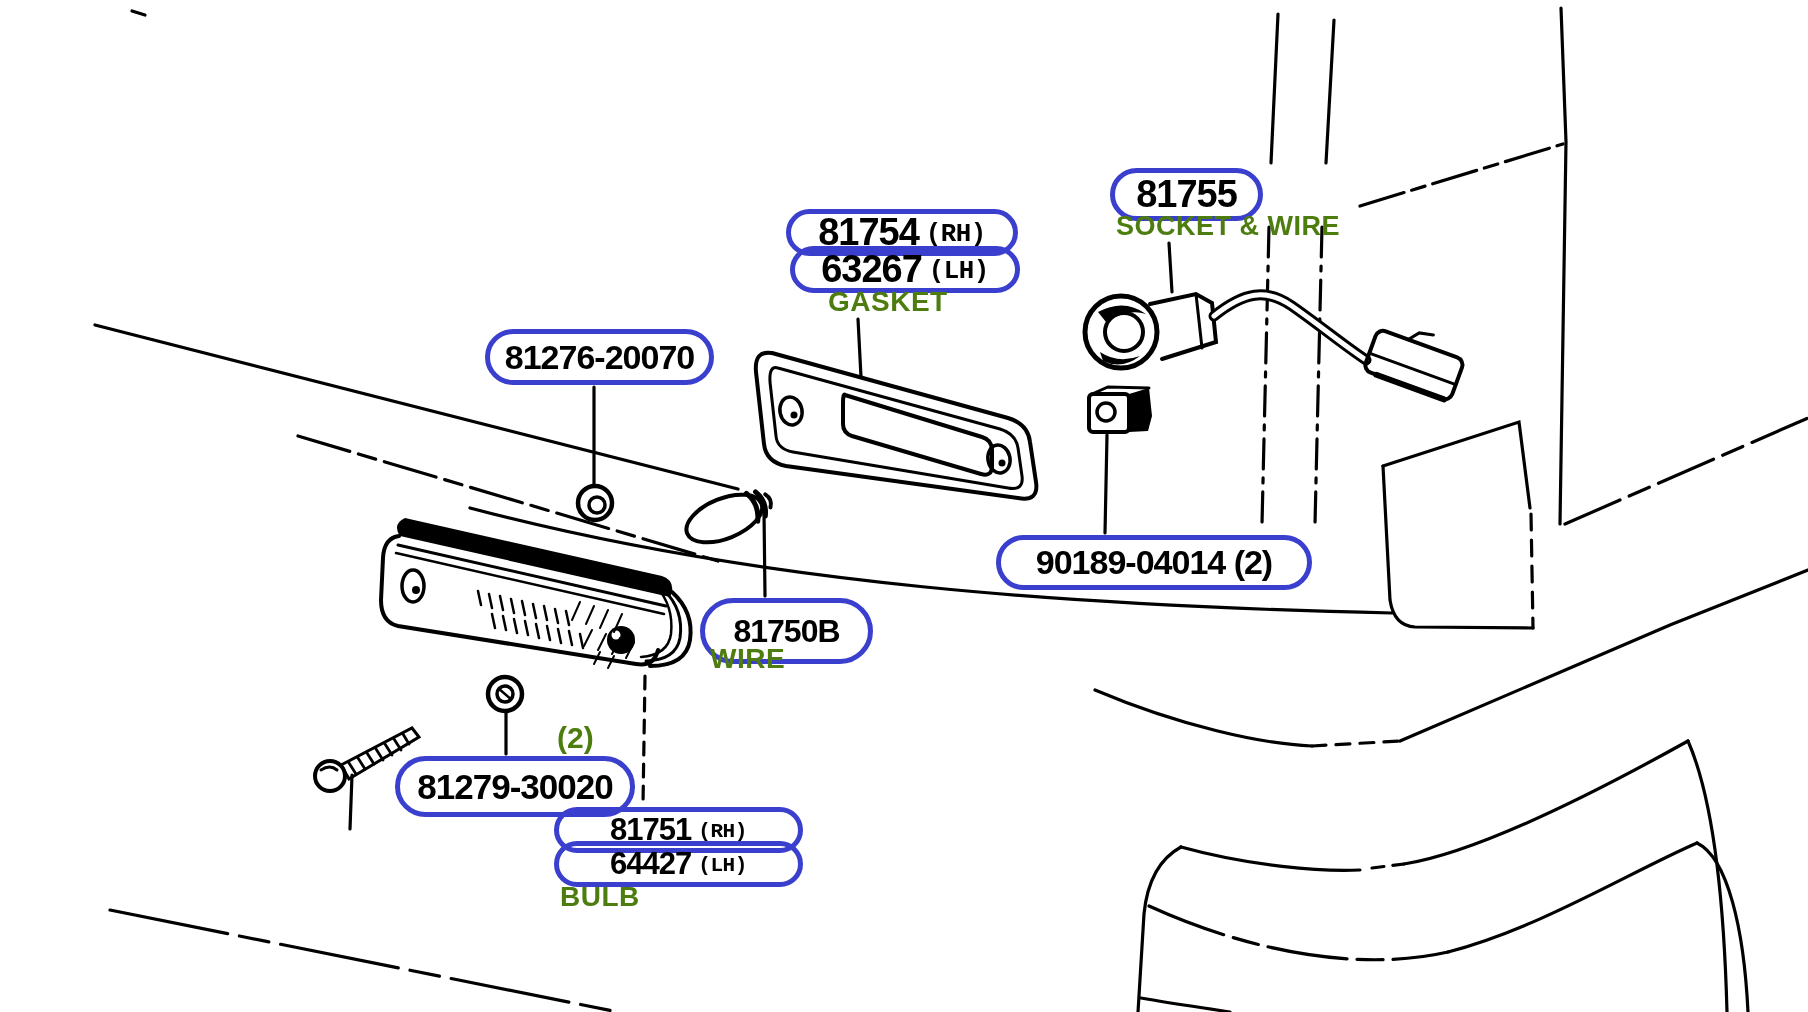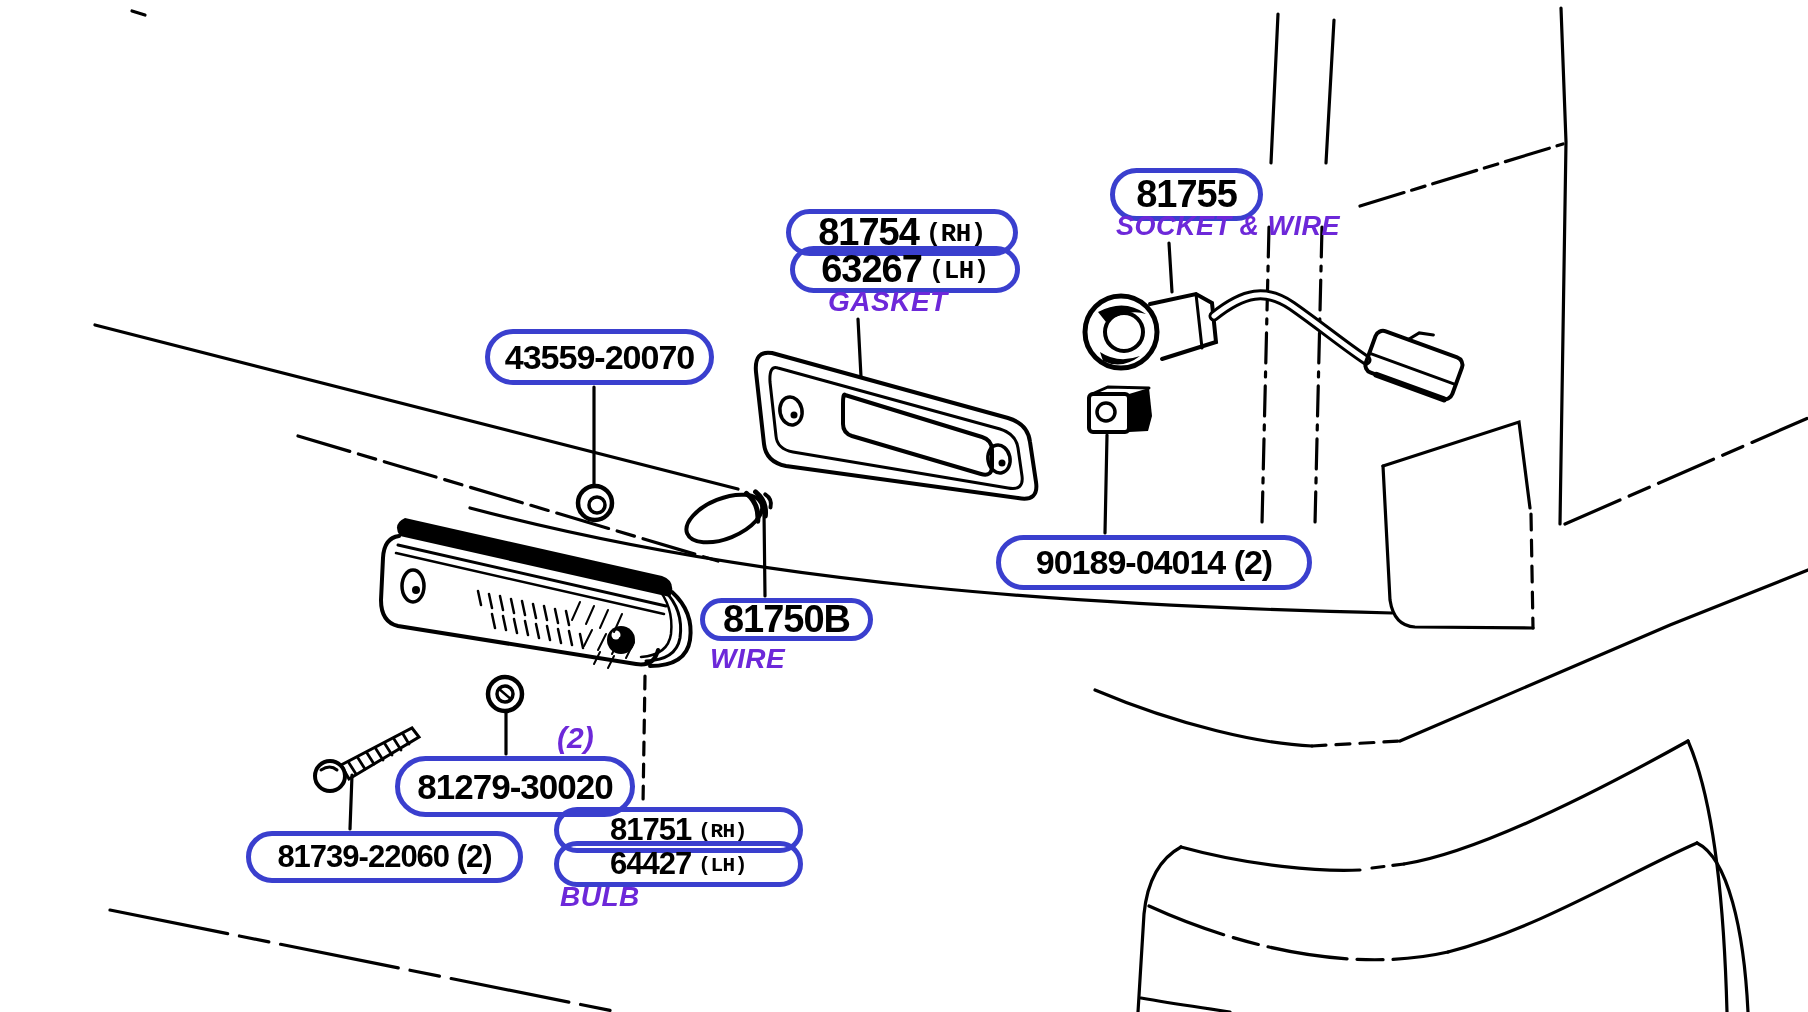--- a/index.html
+++ b/index.html
@@ -13,22 +13,22 @@
     position:absolute; box-sizing:border-box;
     border:5px solid var(--callout,#3a3fce);
     border-radius:999px;
     display:flex; align-items:center; justify-content:center; gap:7px;
     color:#000; font-weight:700; white-space:nowrap;
     background:transparent;
   }
   .callout .num  { letter-spacing:-1px; }
   .callout .qual { font-size:0.68em; letter-spacing:-0.5px; padding-top:2px;font-family:Liberation Mono, monospace; }
   .caption {
-    position:absolute; color:#6d28d9; font-weight:700;
-    font-size:28px; letter-spacing:0.5px; white-space:nowrap;font-style:italic;
+    position:absolute; color:#4d7c0f; font-weight:700;
+    font-size:28px; letter-spacing:0.5px; white-space:nowrap;
   }
   .qty { font-size:30px; letter-spacing:0; }
 </style>
 </head>
 <body>
 
 <div class="stage">
 
 <svg width="1808" height="1012" viewBox="0 0 1808 1012">
 
@@ -163,40 +163,37 @@
     <span class="qual">(LH)</span>
   </div>
   <div class="caption" style="left:828px;top:286px">GASKET</div>
 
   <div class="callout" style="left:1110px;top:168px;width:153px;height:53px;font-size:38px">
     <span class="num">81755</span>
   </div>
   <div class="caption" style="left:1116px;top:211px;font-size:27px">SOCKET &amp; WIRE</div>
 
   <div class="callout" style="left:485px;top:329px;width:229px;height:56px;font-size:34px">
-    <span class="num">43559-20070</span>
+    <span class="num">81276-20070</span>
   </div>
 
   <div class="callout" style="left:996px;top:535px;width:316px;height:55px;font-size:34px">
     <span class="num">90189-04014 (2)</span>
   </div>
 
-  <div class="callout" style="left:700px;top:598px;width:173px;height:43px;font-size:38px">
+  <div class="callout" style="left:700px;top:598px;width:173px;height:66px;font-size:32px">
     <span class="num">81750B</span>
   </div>
   <div class="caption" style="left:710px;top:643px">WIRE</div>
 
   <div class="caption qty" style="left:557px;top:721px">(2)</div>
   <div class="callout" style="left:395px;top:756px;width:240px;height:61px;font-size:35px">
     <span class="num">81279-30020</span>
   </div>
 
-  <div class="callout" style="left:246px;top:831px;width:277px;height:52px;font-size:31px">
-    <span class="num">81739-22060 (2)</span>
-  </div>
 
   <div class="callout" style="left:554px;top:807px;width:249px;height:46px;font-size:31px">
     <span class="num">81751</span>
     <span class="qual">(RH)</span>
   </div>
   <div class="callout" style="left:554px;top:841px;width:249px;height:46px;font-size:31px">
     <span class="num">64427</span>
     <span class="qual">(LH)</span>
   </div>
   <div class="caption" style="left:560px;top:881px">BULB</div>

